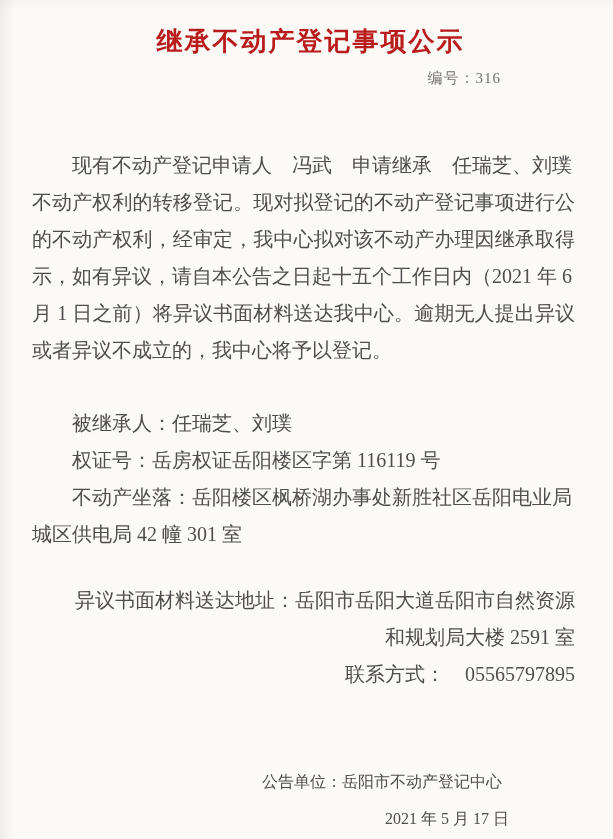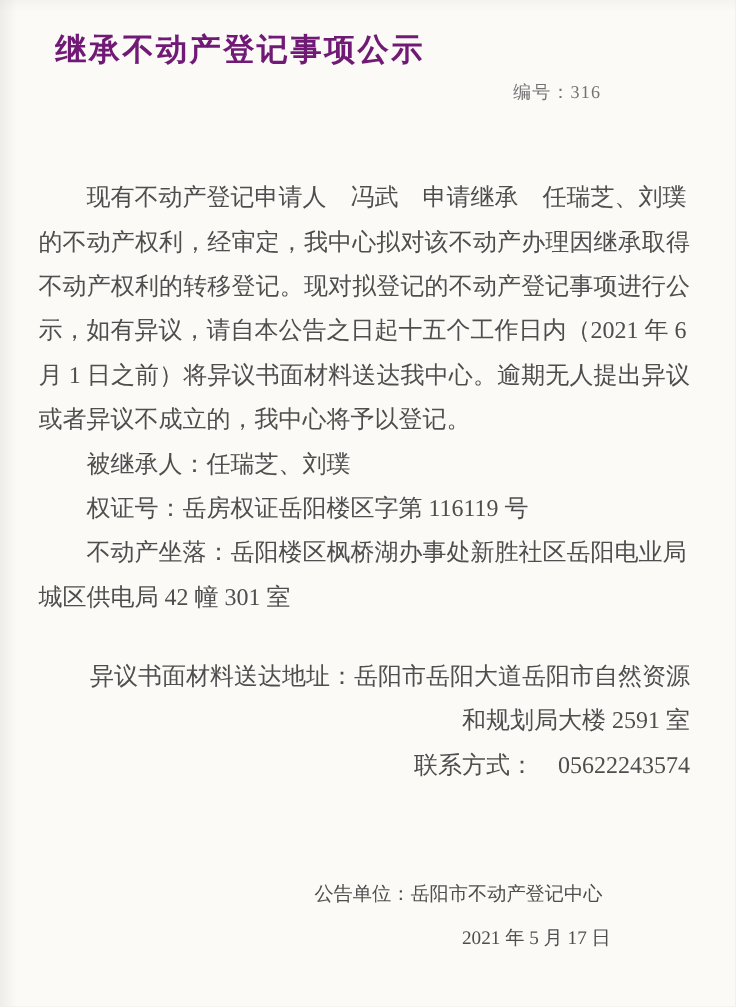--- a/index.html
+++ b/index.html
@@ -36,39 +36,39 @@
     background: linear-gradient(180deg, rgba(120,120,115,0.05), rgba(120,120,115,0));
     pointer-events: none;
   }
   .title {
     margin: 26px 0 0 0;
     padding-left: 14px;
     font-size: 26px;
     line-height: 32px;
     font-weight: 700;
     letter-spacing: 2px;
-    text-align: left;
-    color: #701a75;
+    text-align: center;
+    color: #b91c1c;
   }
   .doc-number {
     margin-top: 9px;
     text-align: right;
     padding-right: 74px;
     font-size: 15px;
     line-height: 22px;
     letter-spacing: 1px;
     color: #737373;
   }
   .text-block {
     font-size: 20px;
     line-height: 37px;
     letter-spacing: 0px;
   }
   .body-block     { margin-top: 58px; }
-  .details-block  { }
+  .details-block  { margin-top: 36px; }
   .delivery-block { margin-top: 29px; text-align: right; }
   .line { white-space: pre-wrap; }
   .indent { text-indent: 2em; }
   .contact-indent { text-indent: 2.4em; }
   .just {
     text-align: justify;
     text-align-last: justify;
   }
   .footer-block {
     margin-top: 70px;
@@ -82,38 +82,38 @@
 <body>
 
 <div class="page">
 
   <h1 class="title">继承不动产登记事项公示</h1>
 
   <div class="doc-number"><span>编号：</span><span>316</span></div>
 
   <div class="text-block body-block">
     <div class="line indent">现有不动产登记申请人　冯武　申请继承　任瑞芝、刘璞</div>
+    <div class="line just">不动产权利的转移登记。现对拟登记的不动产登记事项进行公</div>
     <div class="line just">的不动产权利，经审定，我中心拟对该不动产办理因继承取得</div>
-    <div class="line just">不动产权利的转移登记。现对拟登记的不动产登记事项进行公</div>
     <div class="line">示，如有异议，请自本公告之日起十五个工作日内（2021 年 6</div>
     <div class="line just">月 1 日之前）将异议书面材料送达我中心。逾期无人提出异议</div>
     <div class="line">或者异议不成立的，我中心将予以登记。</div>
   </div>
 
   <div class="text-block details-block">
     <div class="line indent">被继承人：任瑞芝、刘璞</div>
     <div class="line indent">权证号：岳房权证岳阳楼区字第 116119 号</div>
     <div class="line indent">不动产坐落：岳阳楼区枫桥湖办事处新胜社区岳阳电业局</div>
     <div class="line">城区供电局 42 幢 301 室</div>
   </div>
 
   <div class="text-block delivery-block">
     <div class="line indent">异议书面材料送达地址：岳阳市岳阳大道岳阳市自然资源</div>
     <div class="line">和规划局大楼 2591 室</div>
-    <div class="line contact-indent">联系方式：　05622243574</div>
+    <div class="line contact-indent">联系方式：　05565797895</div>
   </div>
 
   <div class="footer-block">
     <div class="footer-unit">公告单位：岳阳市不动产登记中心</div>
     <div class="footer-date">2021 年 5 月 17 日</div>
   </div>
 
 </div>
 
 </body></html>

